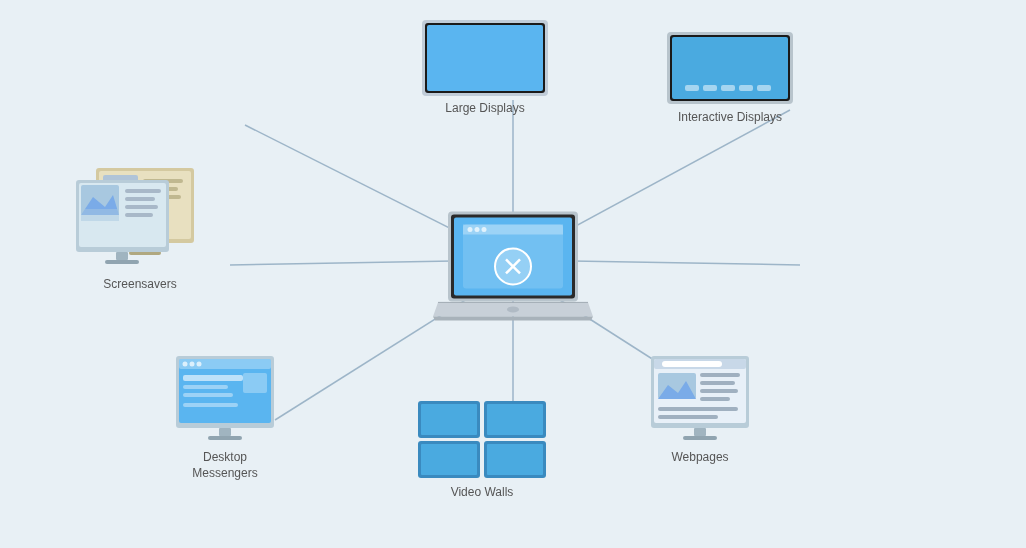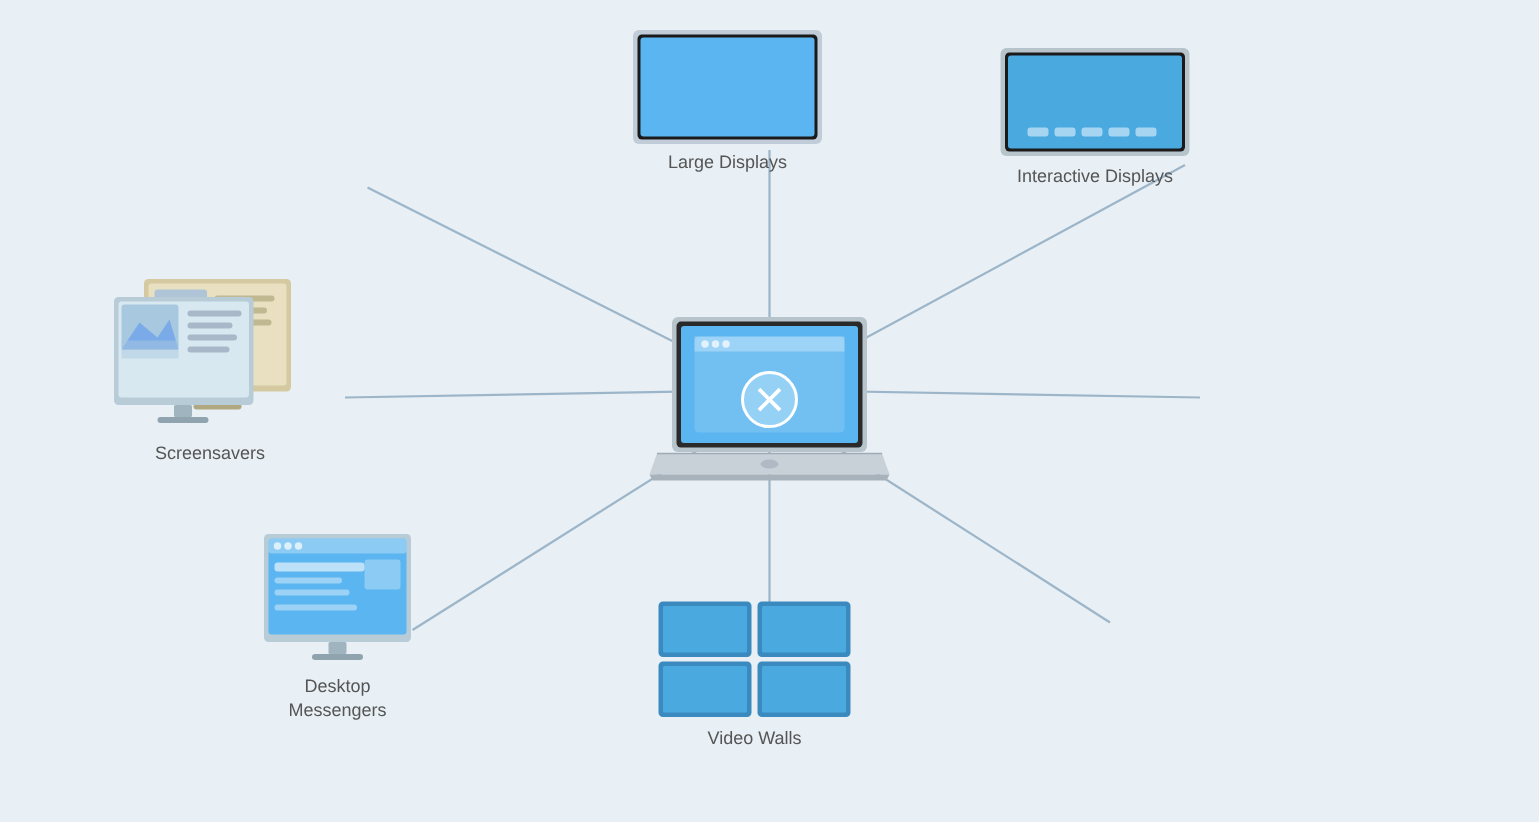--- a/index.html
+++ b/index.html
@@ -130,21 +130,21 @@
       <rect x="20" y="55" width="14" height="6" rx="2" fill="rgba(255,255,255,0.5)"></rect>
       <rect x="38" y="55" width="14" height="6" rx="2" fill="rgba(255,255,255,0.5)"></rect>
       <rect x="56" y="55" width="14" height="6" rx="2" fill="rgba(255,255,255,0.5)"></rect>
       <rect x="74" y="55" width="14" height="6" rx="2" fill="rgba(255,255,255,0.5)"></rect>
       <rect x="92" y="55" width="14" height="6" rx="2" fill="rgba(255,255,255,0.5)"></rect>
     </svg>
     <span class="node-label">Interactive Displays</span>
   </div>
 
 
-  <div class="node" style="top:185px; left:75px;">
+  <div class="node" style="top:167px; left:75px;">
     <div style="position:relative; width:130px; height:105px;">
 
       <svg width="100" height="90" viewBox="0 0 100 90" style="position:absolute; left:20px; top:0;" xmlns="http://www.w3.org/2000/svg">
         <rect x="1" y="1" width="98" height="75" rx="3" fill="#d4c9a0"></rect>
         <rect x="4" y="4" width="92" height="68" rx="2" fill="#e8e0c0"></rect>
 
         <rect x="8" y="8" width="35" height="28" rx="2" fill="#b0c4d8"></rect>
         <polygon points="8,36 20,22 30,30 36,22 43,36" fill="#7aa8c8"></polygon>
 
         <rect x="48" y="12" width="40" height="4" rx="2" fill="#c0b890"></rect>
@@ -192,31 +192,55 @@
 
       <rect x="68" y="18" width="24" height="20" rx="2" fill="rgba(255,255,255,0.3)"></rect>
 
       <rect x="44" y="73" width="12" height="8" rx="1" fill="#a0b4c0"></rect>
       <rect x="33" y="81" width="34" height="4" rx="2" fill="#90a4b0"></rect>
     </svg>
     <span class="node-label" style="white-space:pre;">Desktop
 Messengers</span>
   </div>
 
-  <div class="node" style="top:400px; left:438px;">
+  <div class="node" style="top:400px; left:417px;">
     <svg width="130" height="80" viewBox="0 0 130 80" xmlns="http://www.w3.org/2000/svg">
 
       <rect x="1" y="1" width="62" height="37" rx="3" fill="#3a8abf"></rect>
       <rect x="67" y="1" width="62" height="37" rx="3" fill="#3a8abf"></rect>
       <rect x="1" y="41" width="62" height="37" rx="3" fill="#3a8abf"></rect>
       <rect x="67" y="41" width="62" height="37" rx="3" fill="#3a8abf"></rect>
 
       <rect x="4" y="4" width="56" height="31" rx="1" fill="#4aaae0"></rect>
       <rect x="70" y="4" width="56" height="31" rx="1" fill="#4aaae0"></rect>
       <rect x="4" y="44" width="56" height="31" rx="1" fill="#4aaae0"></rect>
       <rect x="70" y="44" width="56" height="31" rx="1" fill="#4aaae0"></rect>
     </svg>
     <span class="node-label">Video Walls</span>
   </div>
 
+  <div class="node" style="top:355px; left:650px;">
+    <svg width="100" height="90" viewBox="0 0 100 90" xmlns="http://www.w3.org/2000/svg">
+      <rect x="1" y="1" width="98" height="72" rx="3" fill="#b8ccd8"></rect>
+      <rect x="4" y="4" width="92" height="64" rx="2" fill="#e8f0f8"></rect>
+
+      <rect x="4" y="4" width="92" height="10" rx="2" fill="#c8d8e8"></rect>
+      <rect x="12" y="6" width="60" height="6" rx="3" fill="white"></rect>
+
+      <rect x="8" y="18" width="38" height="26" rx="2" fill="#a8c8e0"></rect>
+      <polygon points="8,44 18,30 28,38 36,26 46,44" fill="#7aabe8"></polygon>
+
+      <rect x="50" y="18" width="40" height="4" rx="2" fill="#a0b0c0"></rect>
+      <rect x="50" y="26" width="35" height="4" rx="2" fill="#a0b0c0"></rect>
+      <rect x="50" y="34" width="38" height="4" rx="2" fill="#a0b0c0"></rect>
+      <rect x="50" y="42" width="30" height="4" rx="2" fill="#a0b0c0"></rect>
+
+      <rect x="8" y="52" width="80" height="4" rx="2" fill="#a0b0c0"></rect>
+      <rect x="8" y="60" width="60" height="4" rx="2" fill="#a0b0c0"></rect>
+
+      <rect x="44" y="73" width="12" height="8" rx="1" fill="#a0b4c0"></rect>
+      <rect x="33" y="81" width="34" height="4" rx="2" fill="#90a4b0"></rect>
+    </svg>
+    <span class="node-label">Webpages</span>
+  </div>
 
 
 </div>
 
 </body></html>

